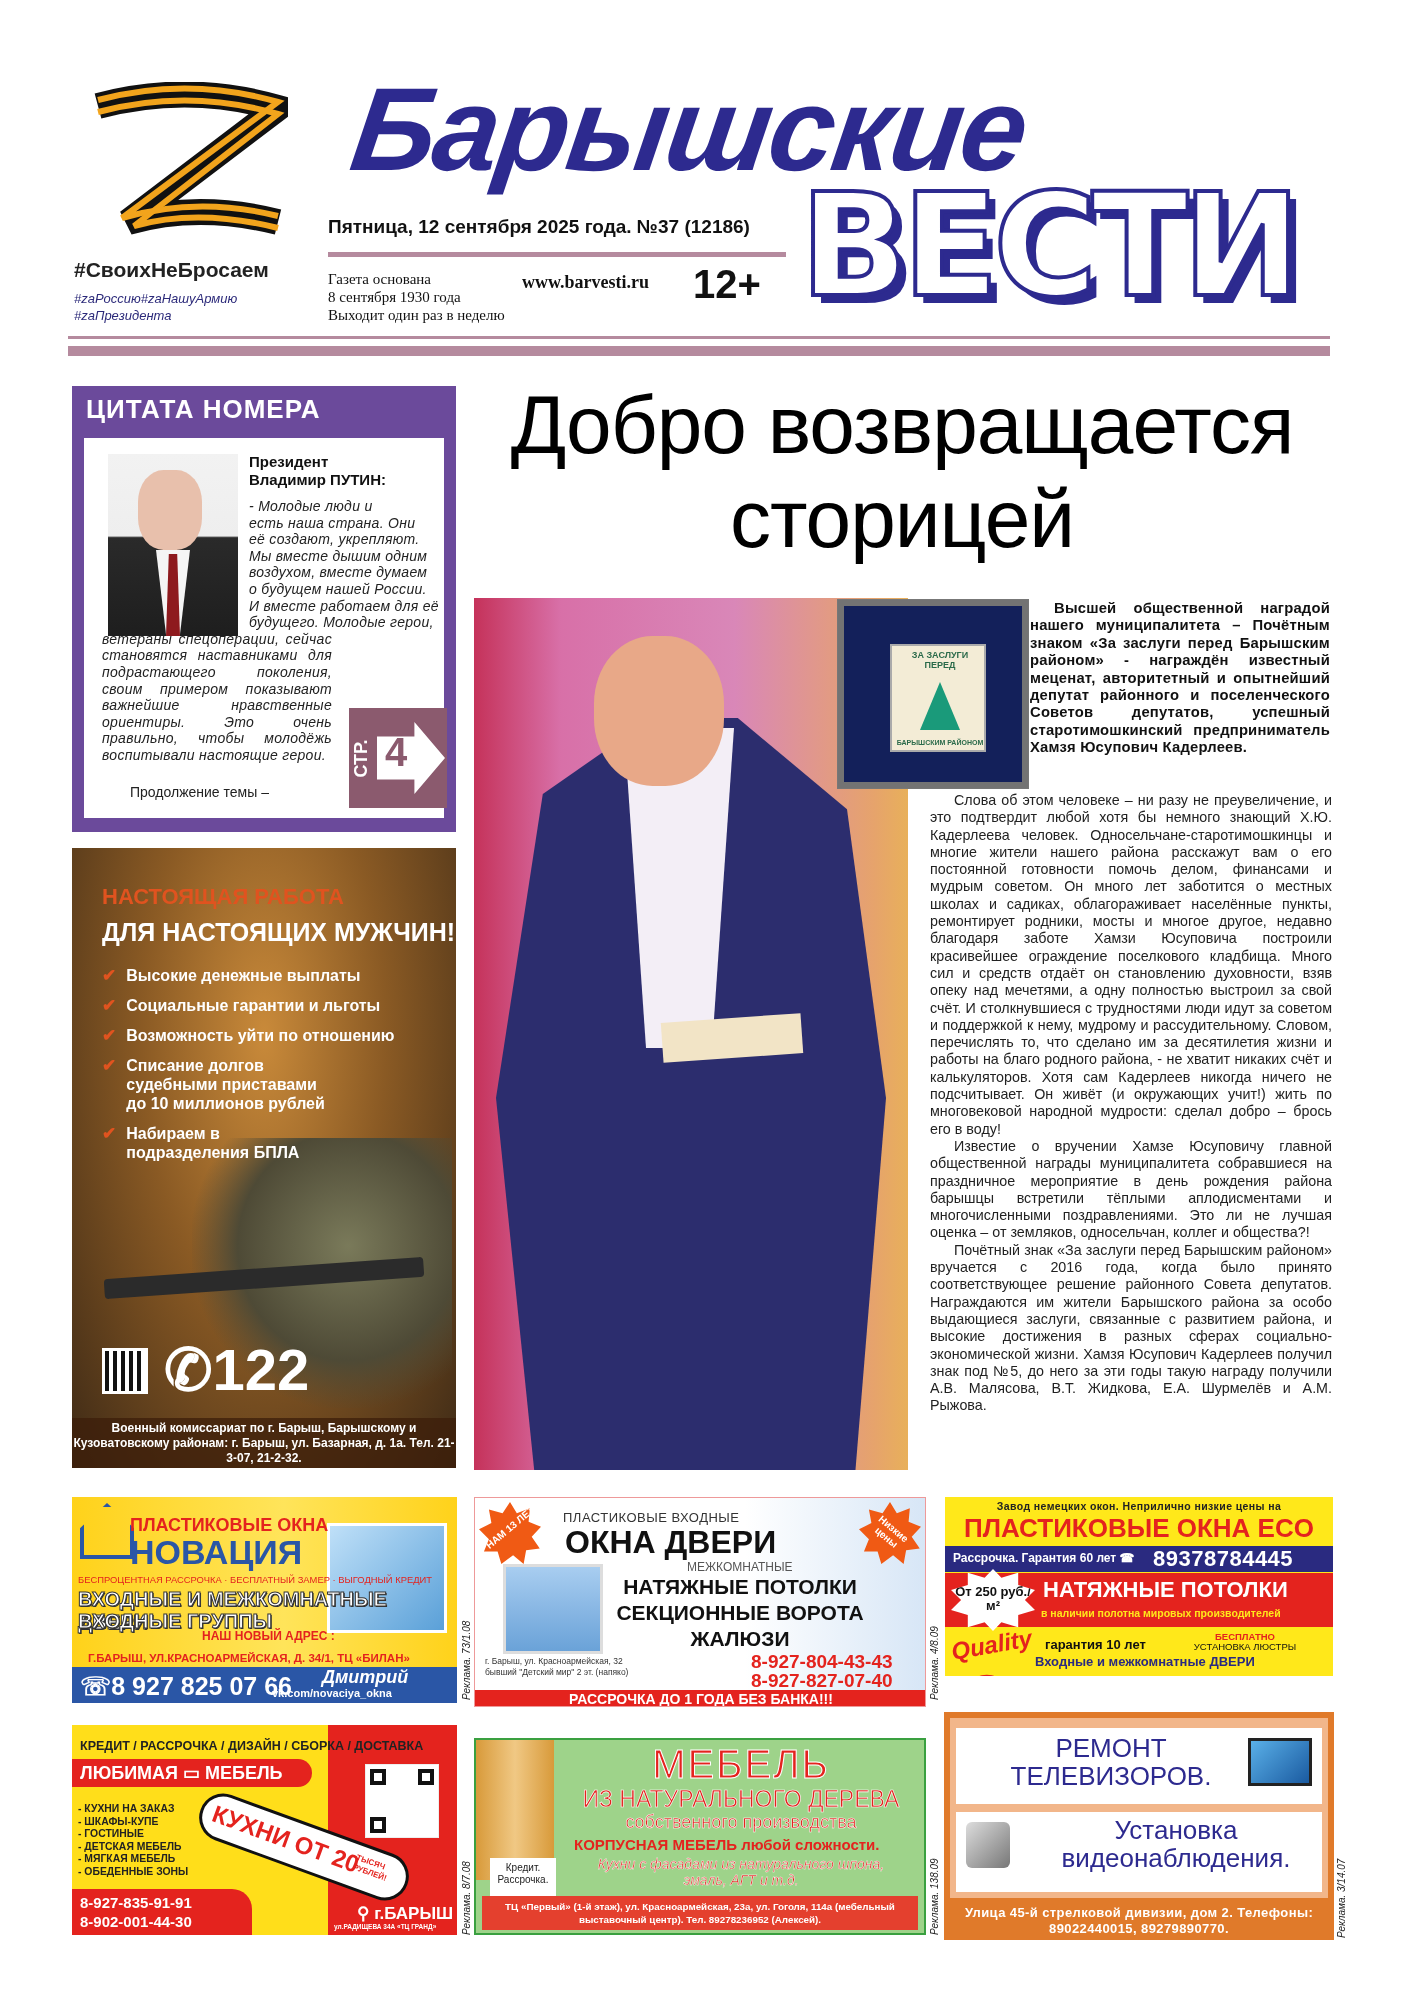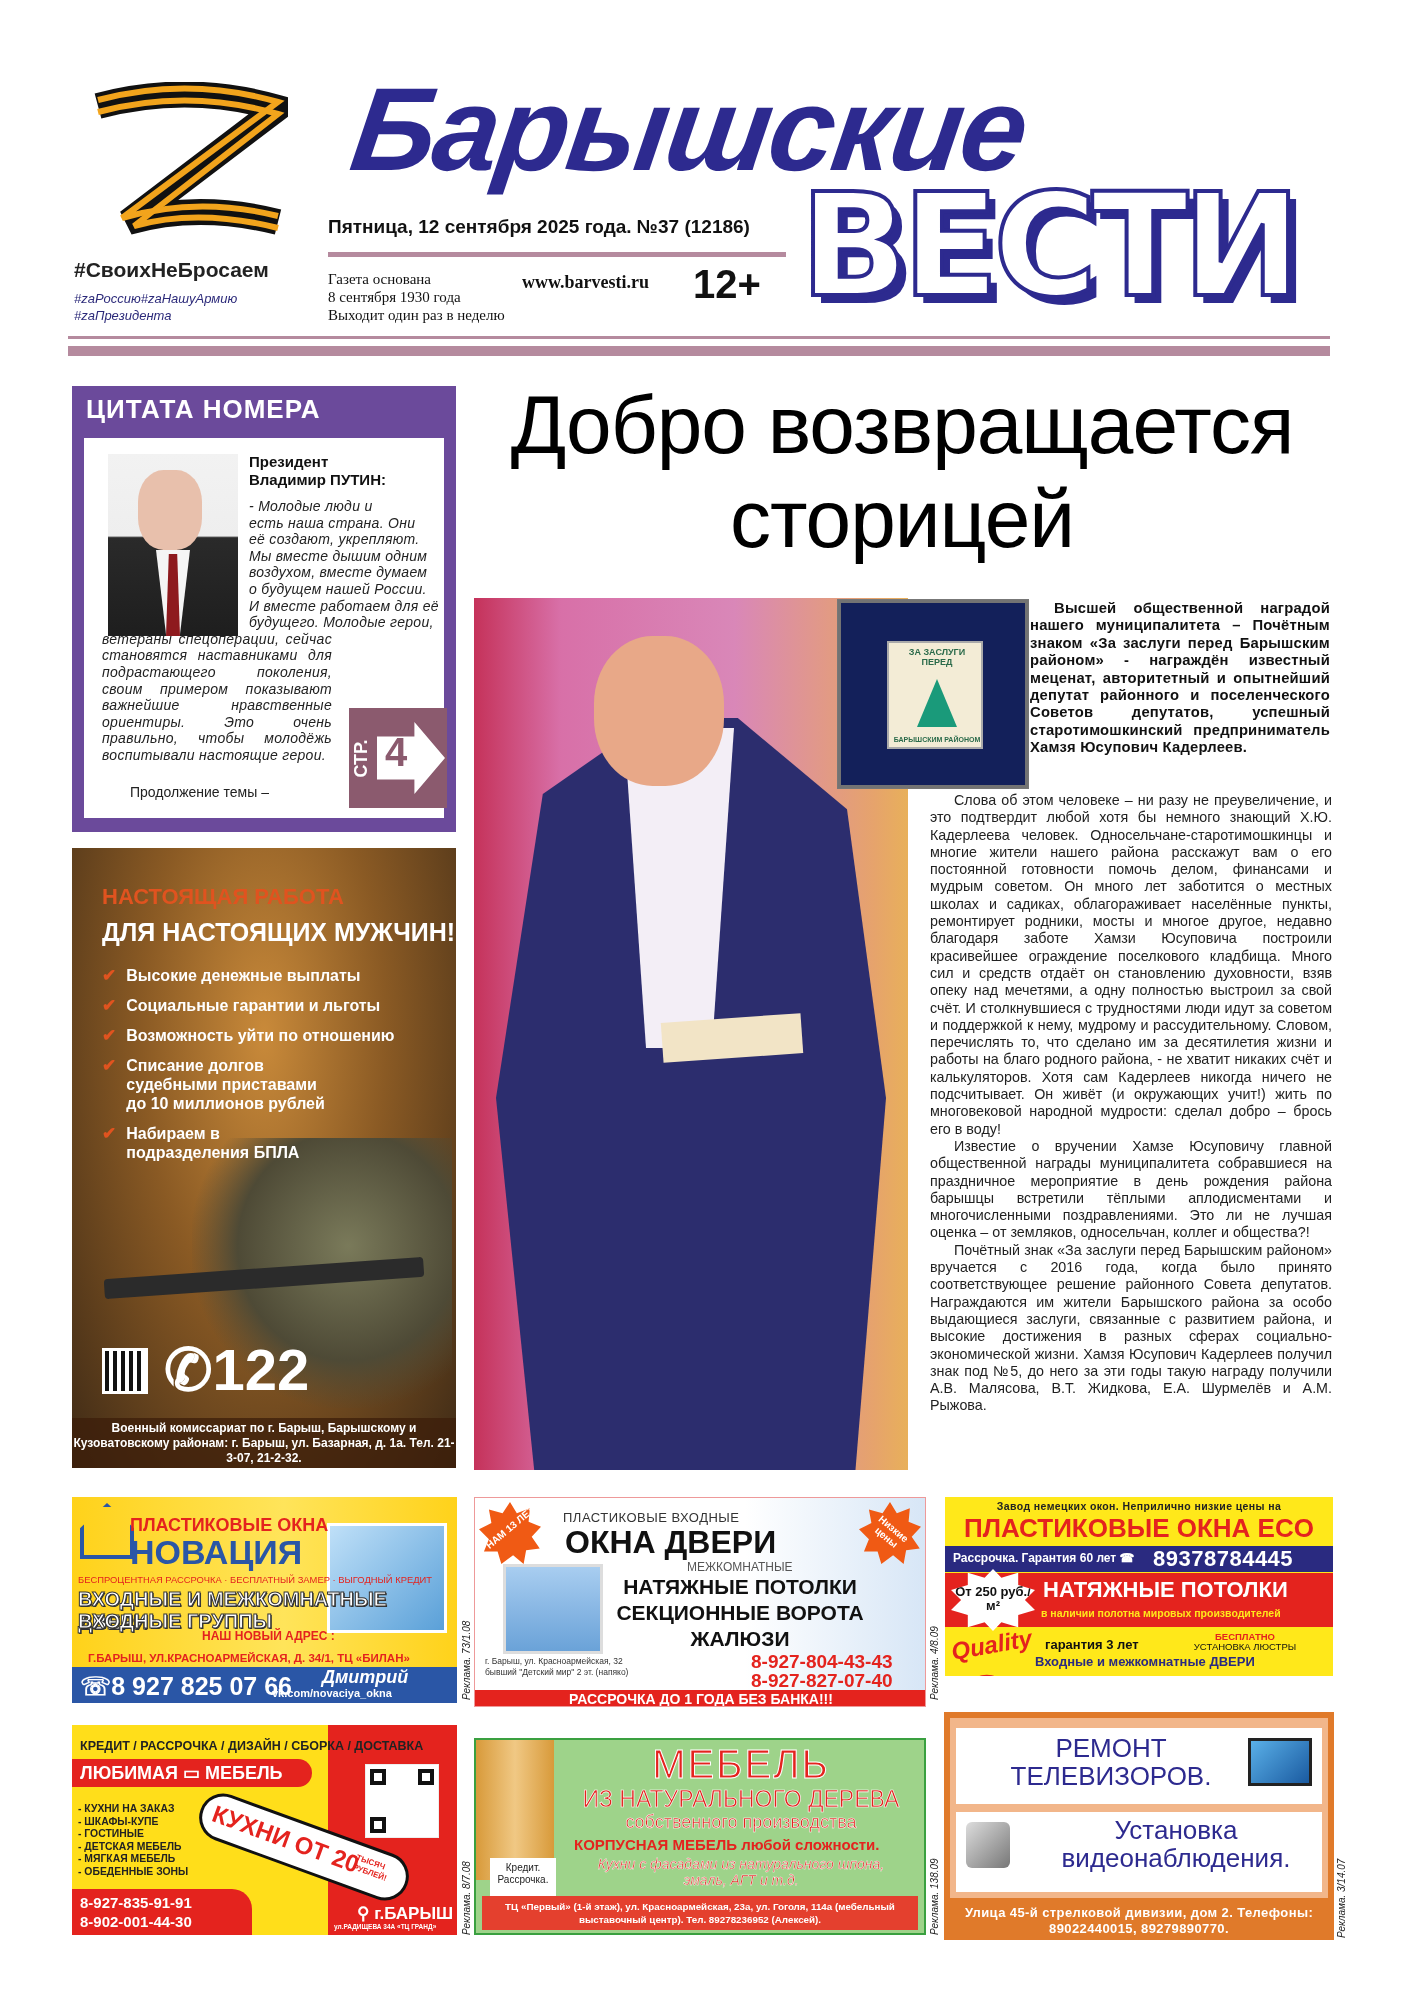--- a/index.html
+++ b/index.html
@@ -58,21 +58,21 @@
   .mil-foot { left: 0; top: 570px; width: 384px; height: 50px; background: rgba(60,30,10,0.75); font-size: 12px; font-weight: bold; color: #fff; text-align: center; line-height: 15px; padding-top: 3px; }
 
   
   .headline { left: 468px; top: 378px; width: 868px; font-size: 82px; line-height: 94px; text-align: center; color: #000; font-family: "Liberation Sans", sans-serif; letter-spacing: -1px; }
   .photo { left: 474px; top: 598px; width: 434px; height: 872px;
      background: linear-gradient(90deg,#c5325a 0%,#d870a8 20%,#d987b8 60%,#e6a36c 92%,#e8b05a 100%); overflow:hidden; }
   .photo .suit { position:absolute; left:22px; top:120px; width:390px; height:760px; background:#2c2d6e; clip-path: polygon(12% 10%,40% 0,62% 0,90% 12%,100% 50%,92% 100%,10% 100%,0 50%); }
   .photo .shirt { position:absolute; left:150px; top:130px; width:110px; height:320px; background:#f3eef6; clip-path: polygon(0 0,100% 0,80% 100%,20% 100%); }
   .photo .head { position:absolute; left:120px; top:38px; width:130px; height:150px; border-radius:45%; background:#e8a888; }
   .photo .box { position:absolute; left:188px; top:420px; width:140px; height:40px; background:#f2e4c6; transform: rotate(-4deg); }
-  .badge { left: 838px; top: 600px; width: 190px; height: 188px; background:#13205a; border:3px solid #737373; box-shadow: 0 0 0 1px #777; }
+  .badge { left: 838px; top: 600px; width: 190px; height: 188px; background:#13205a; border:6px solid #737373; box-shadow: 0 0 0 1px #777; }
   .badge .pin { position:absolute; left:46px; top:38px; width:96px; height:108px; background:#f3ecd6; border:2px solid #aaa; }
   .badge .pin .tree { position:absolute; left:28px; top:36px; width:40px; height:48px; background:#1a9a7a; clip-path: polygon(50% 0,100% 100%,0 100%); }
   .badge .pin .t1 { position:absolute; left:4px; top:4px; width:88px; font-size:9px; color:#2a6a4a; font-weight:bold; text-align:center; }
   .badge .pin .t2 { position:absolute; left:4px; bottom:4px; width:88px; font-size:7px; color:#2a6a4a; font-weight:bold; text-align:center; }
 
   .lead { left: 1030px; top: 600px; width: 300px; font-size: 14.8px; font-weight: bold; line-height: 17.4px; text-align: justify; letter-spacing: 0.2px; }
   .lead .first { display:inline-block; width: 24px; }
   .body { left: 930px; top: 792px; width: 402px; font-size: 14.3px; line-height: 17.3px; text-align: justify; color: #222; }
   .body p { text-indent: 24px; }
 
@@ -342,21 +342,21 @@
     <div class="a">Рассрочка. Гарантия 60 лет ☎</div>
     <div class="b">89378784445</div>
   </div>
   <div class="red"></div>
   <div class="burst">
       <span>От 250 руб./м²</span>
     </div>
   <div class="ceil">НАТЯЖНЫЕ ПОТОЛКИ</div>
   <div class="ceil2">в наличии полотна мировых производителей</div>
   <div class="quality">Quality</div>
-  <div class="warr">гарантия 3 лет</div>
+  <div class="warr">гарантия 10 лет</div>
   <div class="free">
       <div>БЕСПЛАТНО</div>
       <span>УСТАНОВКА ЛЮСТРЫ</span>
     </div>
   <div class="doors">Входные и межкомнатные ДВЕРИ</div>
   <div class="ph">☎ 89020014431</div>
   <div class="vk">VK.com/quality173</div>
   <div class="rek">Реклама. 8/6.08</div>
 </div>
 

